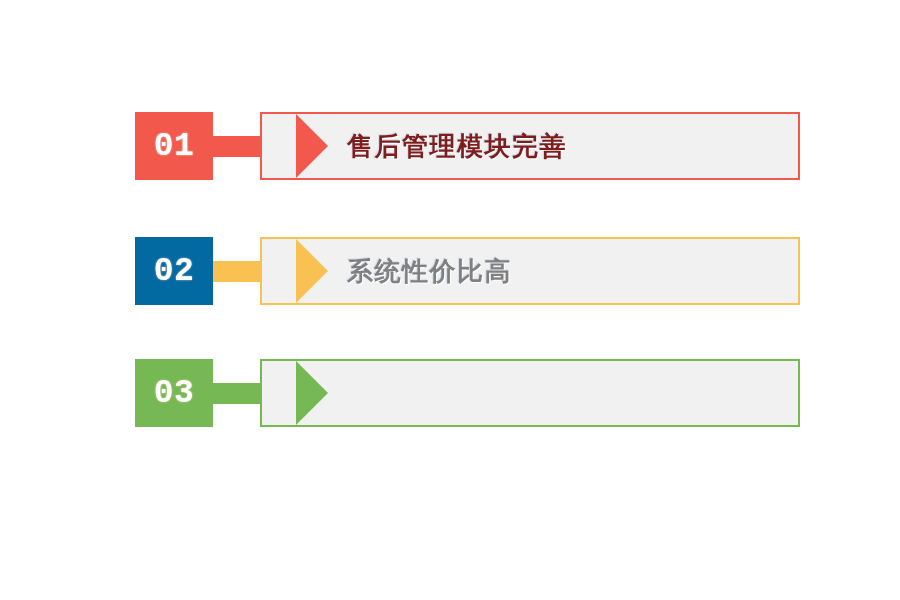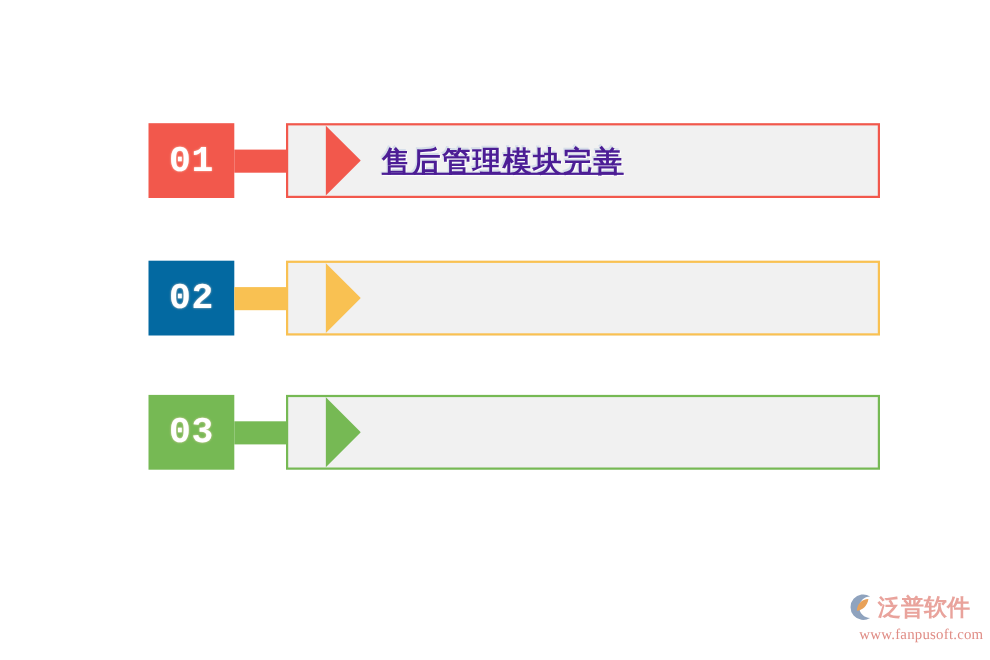--- a/index.html
+++ b/index.html
@@ -147,55 +147,44 @@
     <div class="num-block" style="background: rgb(242, 88, 76);">
       <span class="num-text">01</span>
     </div>
     <div class="shaft" style="background: rgb(242, 88, 76);"></div>
     <div class="panel" style="background: rgb(241, 241, 241); border-color: rgb(242, 88, 76);"></div>
     <div class="head">
       <svg width="32" height="68" viewBox="0 0 32 68" aria-hidden="true">
         <polygon points="0,2 0,66 32,34" fill="#F2584C"></polygon>
       </svg>
     </div>
-    <div class="label" style="color: #4c1d95; text-decoration: underline;">售后管理模块完善</div>
+    <div class="label" style="color: #7f1d1d;">售后管理模块完善</div>
   </div>
 
   <div class="row" id="row-2">
     <div class="num-block" style="background: #0369a1;">
       <span class="num-text">02</span>
     </div>
     <div class="shaft" style="background: rgb(249, 193, 82);"></div>
     <div class="panel" style="background: rgb(241, 241, 241); border-color: rgb(249, 193, 82);"></div>
     <div class="head">
       <svg width="32" height="68" viewBox="0 0 32 68" aria-hidden="true">
         <polygon points="0,2 0,66 32,34" fill="#F9C152"></polygon>
       </svg>
     </div>
+    <div class="label" style="color: rgb(128, 128, 128);">系统性价比高</div>
   </div>
 
   <div class="row" id="row-3">
     <div class="num-block" style="background: rgb(118, 185, 84);">
       <span class="num-text">03</span>
     </div>
     <div class="shaft" style="background: rgb(118, 185, 84);"></div>
     <div class="panel" style="background: rgb(241, 241, 241); border-color: rgb(118, 185, 84);"></div>
     <div class="head">
       <svg width="32" height="68" viewBox="0 0 32 68" aria-hidden="true">
         <polygon points="0,2 0,66 32,34" fill="#76B954"></polygon>
       </svg>
     </div>
   </div>
 
-  <div id="watermark">
-    <div id="wm-row">
-      <span id="wm-mark">
-        <svg width="28" height="28" viewBox="0 0 28 28" aria-hidden="true">
-          <path d="M23,4.2 A11.6,11.6 0 1 0 23,23.8 A9.3,9.3 0 1 1 23,4.2 Z" fill="#8FA3BE"></path>
-          <path d="M21.5,6.6 C15.2,6.9 11.3,11.2 10.9,17.2 C15.6,17.0 20.6,13.2 21.5,6.6 Z" fill="#E8A158"></path>
-        </svg>
-      </span>
-      <span id="wm-name" style="color: rgb(233, 163, 156);">泛普软件</span>
-    </div>
-    <div id="wm-url" style="color: rgb(224, 141, 134);">www.fanpusoft.com</div>
-  </div>
 
 </div>
 
 </body></html>

